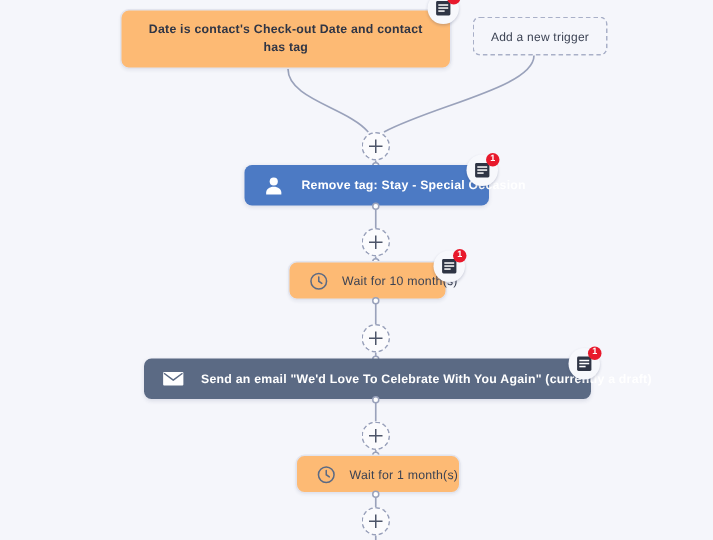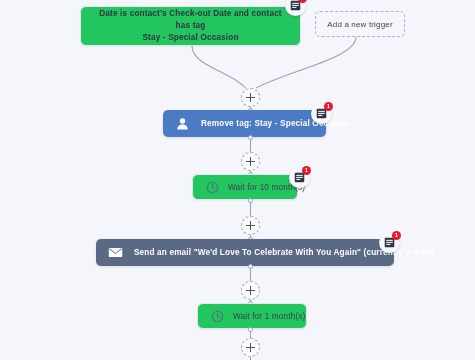--- a/index.html
+++ b/index.html
@@ -27,21 +27,21 @@
 
   
   .node {
     position: absolute;
     box-sizing: border-box;
     display: flex;
     align-items: center;
     justify-content: center;
   }
   .card {
-    background: #22c55e;
+    background: #fdba74;
     border: 1px solid #e2e4ee;
     border-radius: 6px;
     box-shadow: 0 1px 2px rgba(40,50,90,0.06);
   }
   .dashed {
     background: transparent;
     border: 1px dashed #a9b0c8;
     border-radius: 5px;
   }
 
@@ -225,21 +225,20 @@
 
       <path d="M 250.5 329 L 250.5 338"></path>
 
       <path d="M 250.5 357 L 250.5 360"></path>
     </g>
   </svg>
 
   <div id="trigger-node" class="node card">
     <div class="label">
       <span>Date is contact's Check-out Date and contact has tag</span><br>
-      <span>Stay - Special Occasion</span>
     </div>
   </div>
 
   <div id="add-trigger-node" class="node dashed">
     <span class="label">Add a new trigger</span>
   </div>
 
   <div class="note-badge" style="left:285px; top:-5px;">
     <svg class="note-glyph" viewBox="0 0 12 12">
       <rect x="0.8" y="0.8" width="10.4" height="10.4" rx="1" fill="#2f3545"></rect>

